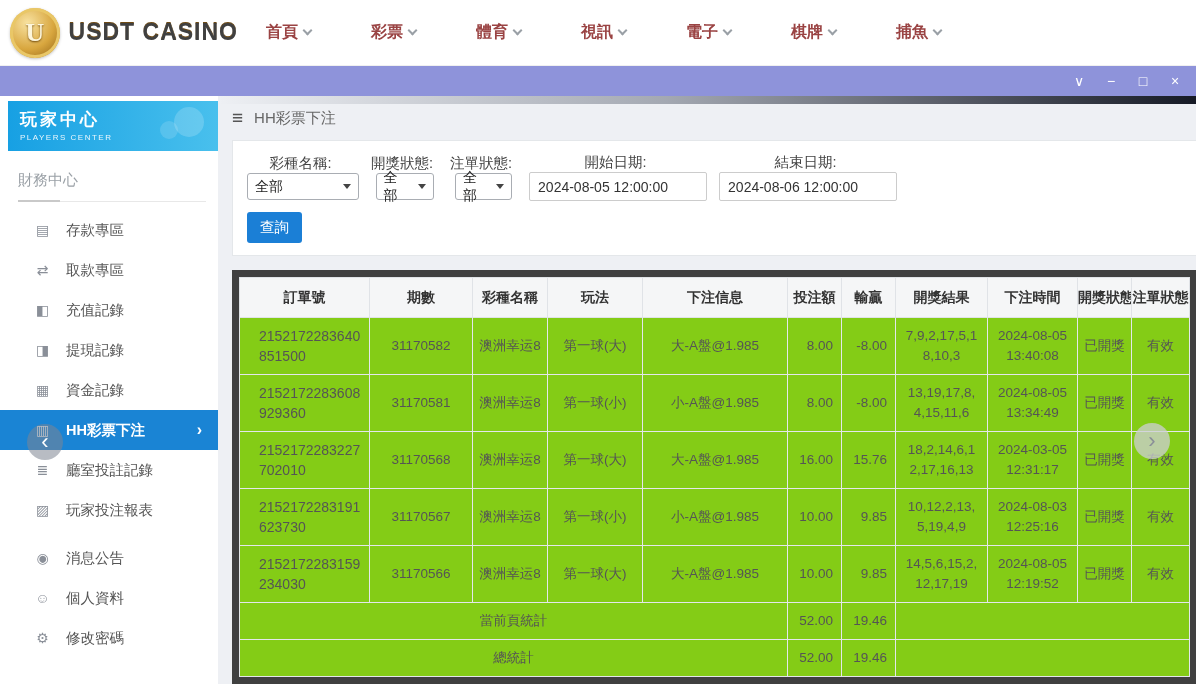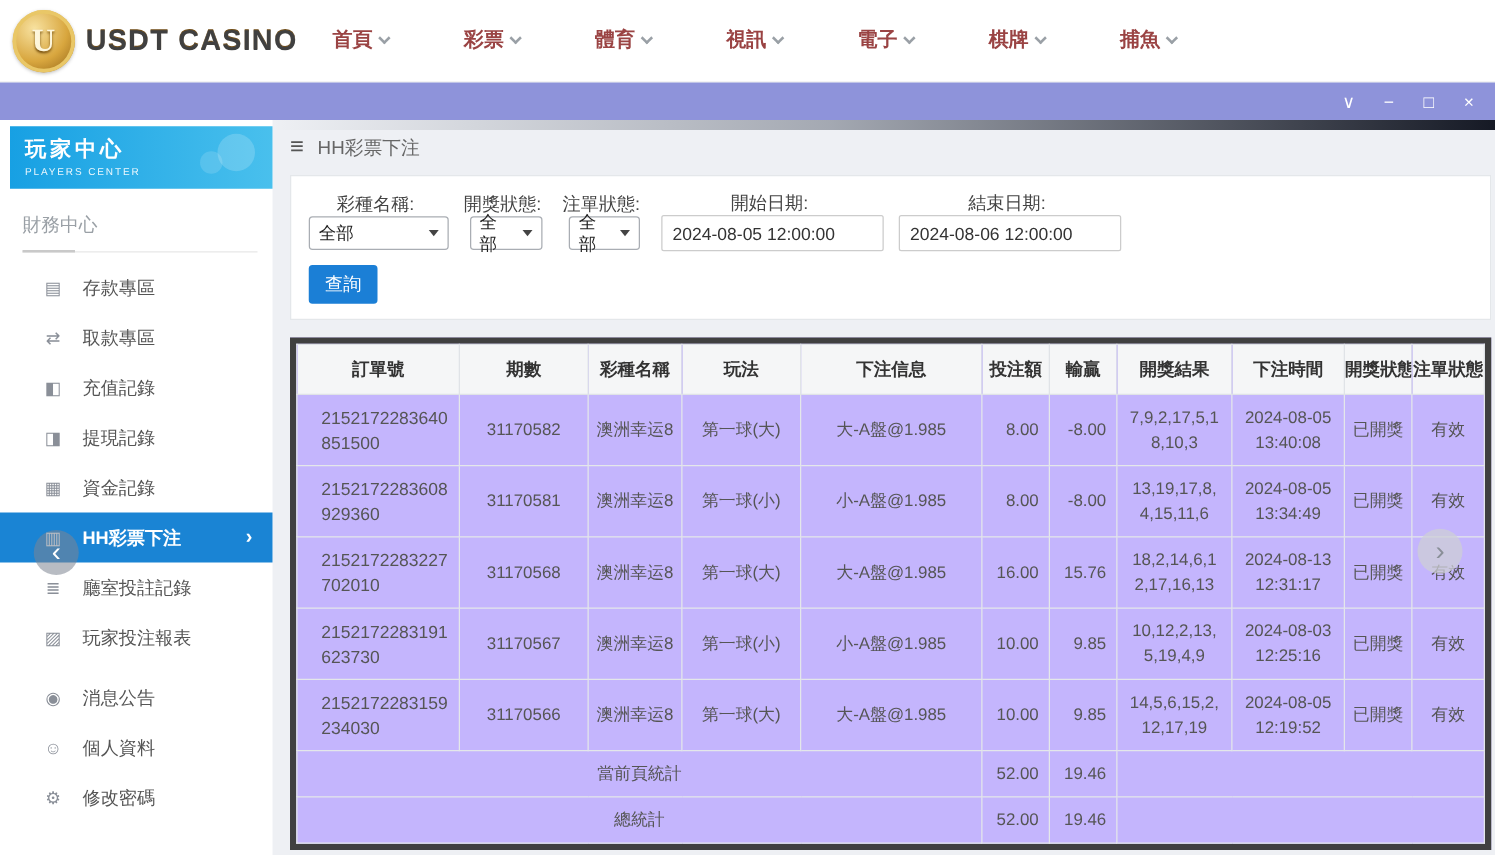--- a/index.html
+++ b/index.html
@@ -70,21 +70,21 @@
             display:inline-flex; align-items:center; justify-content:space-between;
             padding:0 7px; font-size:14px; color:#222; cursor:pointer; }
   .sel-arrow { width:0; height:0; border-left:4px solid transparent; border-right:4px solid transparent;
                border-top:5px solid #444; margin-left:9px; }
   .date-input { height:29px; width:178px; border:1px solid #ccc; border-radius:2px; padding:0 8px;
                 font-size:14px; color:#333; background:#fff; }
   .search-btn { margin-top:11px; background:#1b7fd6; color:#fff; border:none; border-radius:3px;
                 padding:6px 13px; font-size:14.5px; cursor:pointer; }
 
   
-  .table-card { background:#c4b5fd; margin-top:14px; border:5px solid #404040; }
+  .table-card { background:#84cc16; margin-top:14px; border:7px solid #404040; }
   table { width:100%; border-collapse:collapse; table-layout:fixed; }
   th { background:#f5f6f7; height:40px; font-size:14px; font-weight:bold; color:#333;
        border:1px solid #e0e3e7; white-space:nowrap; padding:0; overflow:hidden; }
   td { border:1px solid #e4e7ea; font-size:13.5px; color:#555; text-align:center;
        padding:6px 4px; height:57px; line-height:1.45; }
   td.c-order { text-align:left; padding-left:19px; word-break:break-all; font-size:14px; }
   td.c-result { word-break:break-all; padding:6px 9px; }
   td.c-num { text-align:right; padding-right:8px; }
   tr.summary td { height:37px; }
 
@@ -314,21 +314,21 @@
             </tr>
             <tr>
               <td class="c-order">2152172283227702010</td>
               <td>31170568</td>
               <td>澳洲幸运8</td>
               <td>第一球(大)</td>
               <td>大-A盤@1.985</td>
               <td class="c-num">16.00</td>
               <td class="c-num">15.76</td>
               <td class="c-result">18,2,14,6,12,17,16,13</td>
-              <td class="c-time">2024-08-13 12:31:17</td>
+              <td class="c-time">2024-03-05 12:31:17</td>
               <td>已開獎</td>
               <td>有效</td>
             </tr>
             <tr>
               <td class="c-order">2152172283191623730</td>
               <td>31170567</td>
               <td>澳洲幸运8</td>
               <td>第一球(小)</td>
               <td>小-A盤@1.985</td>
               <td class="c-num">10.00</td>

